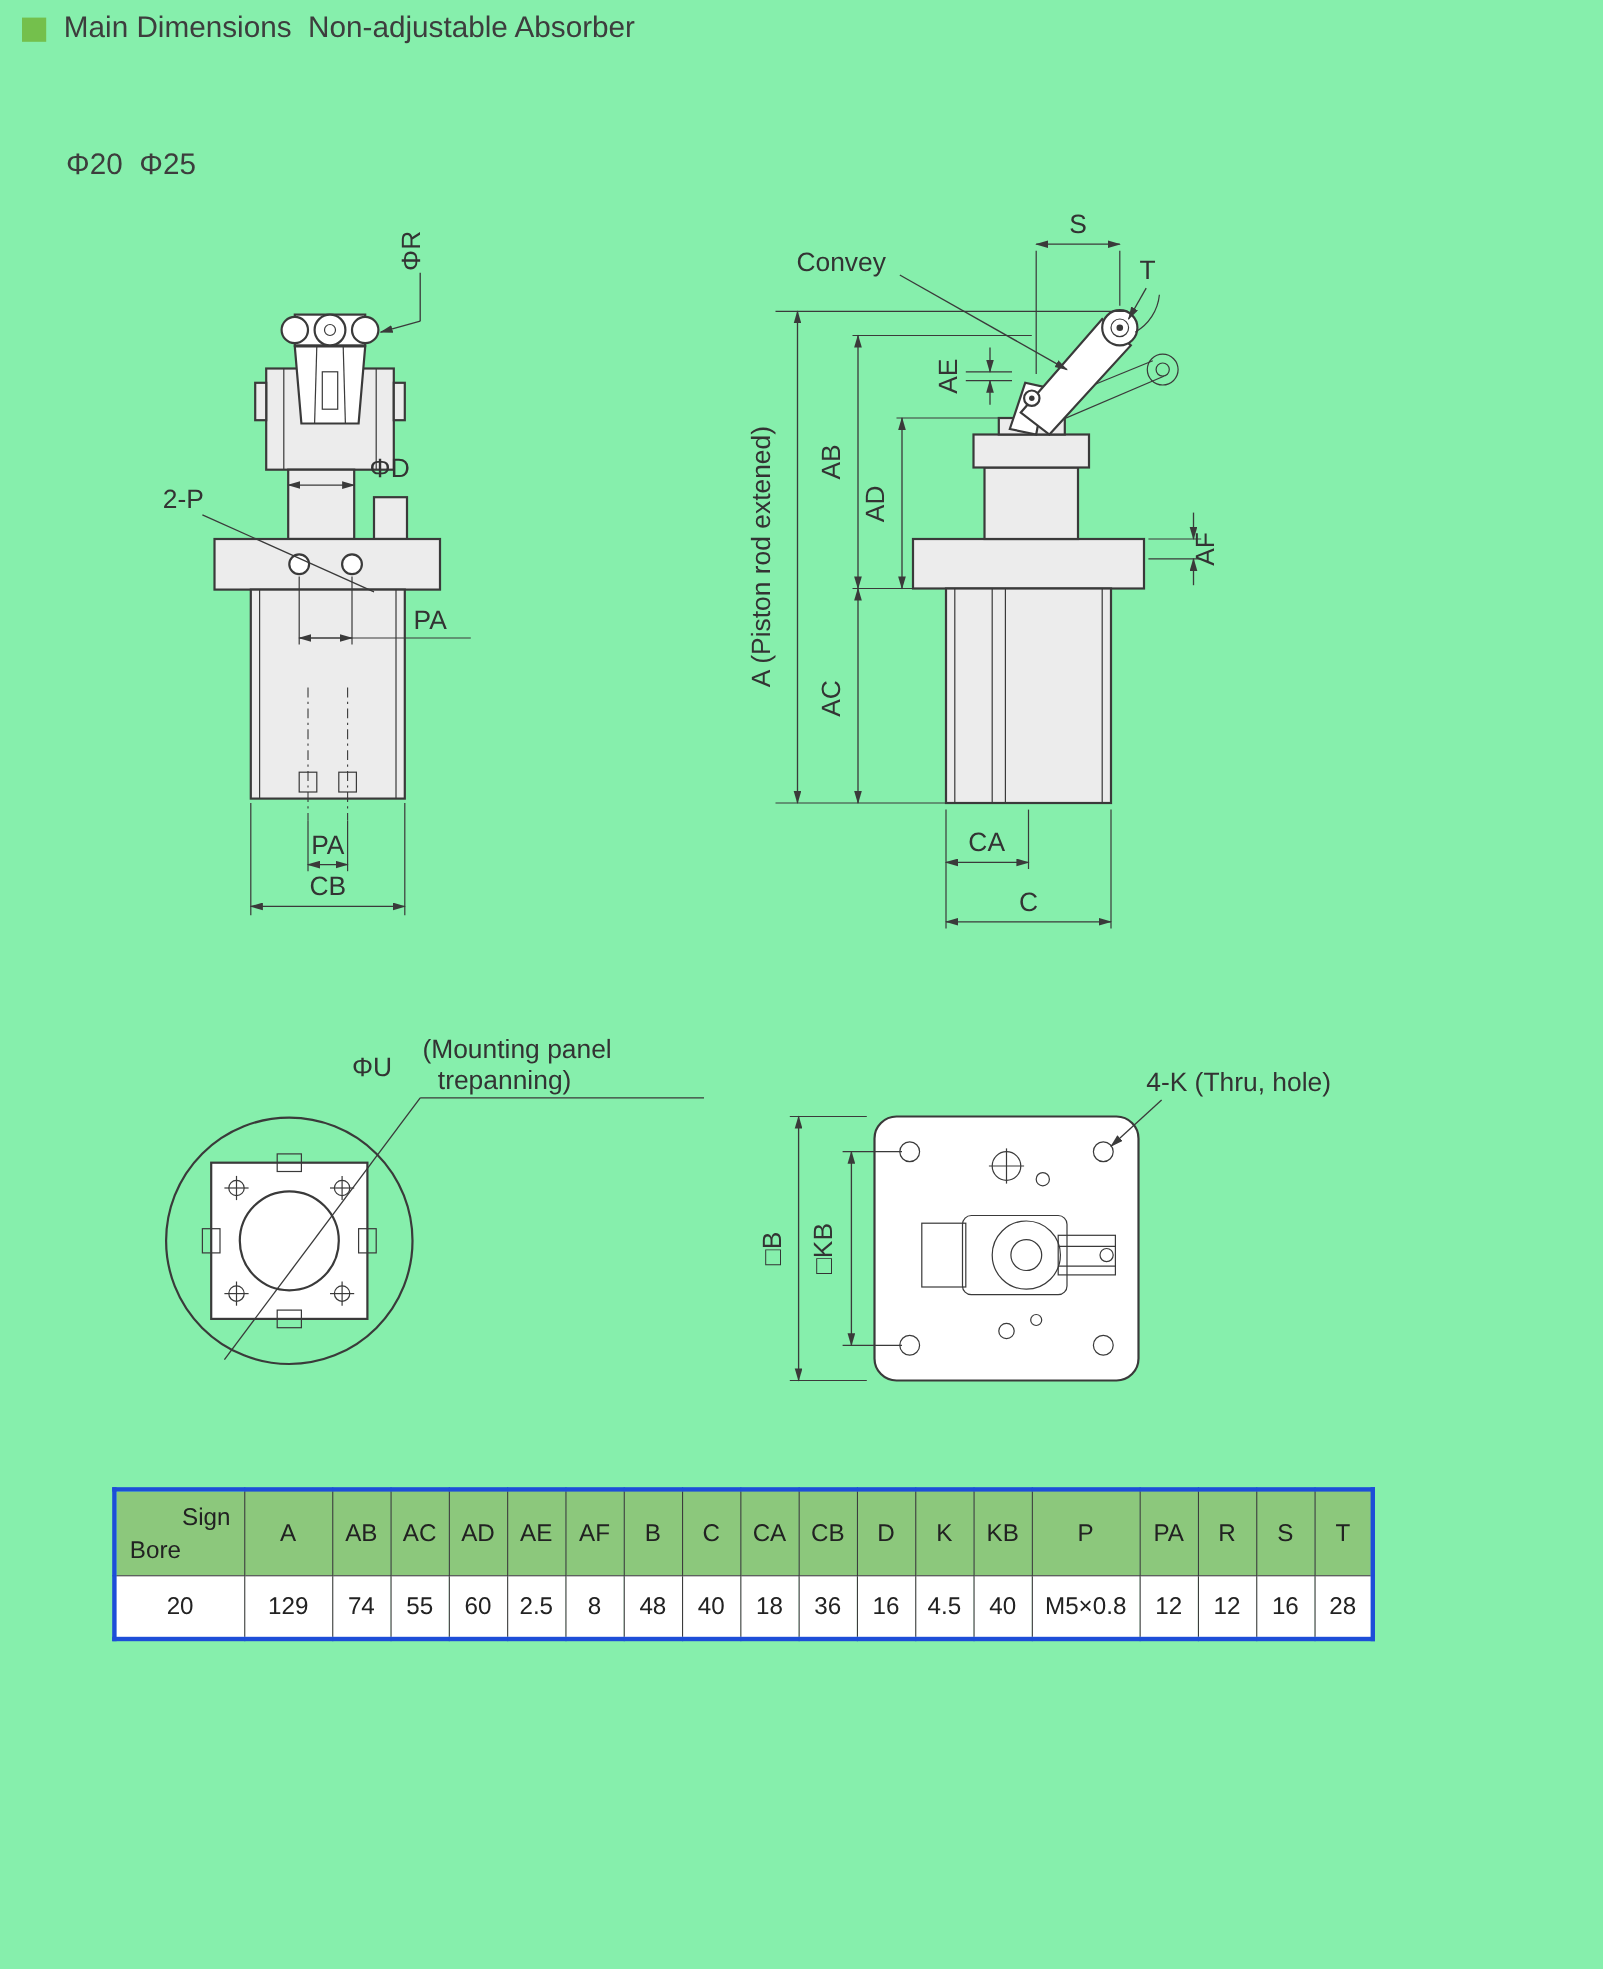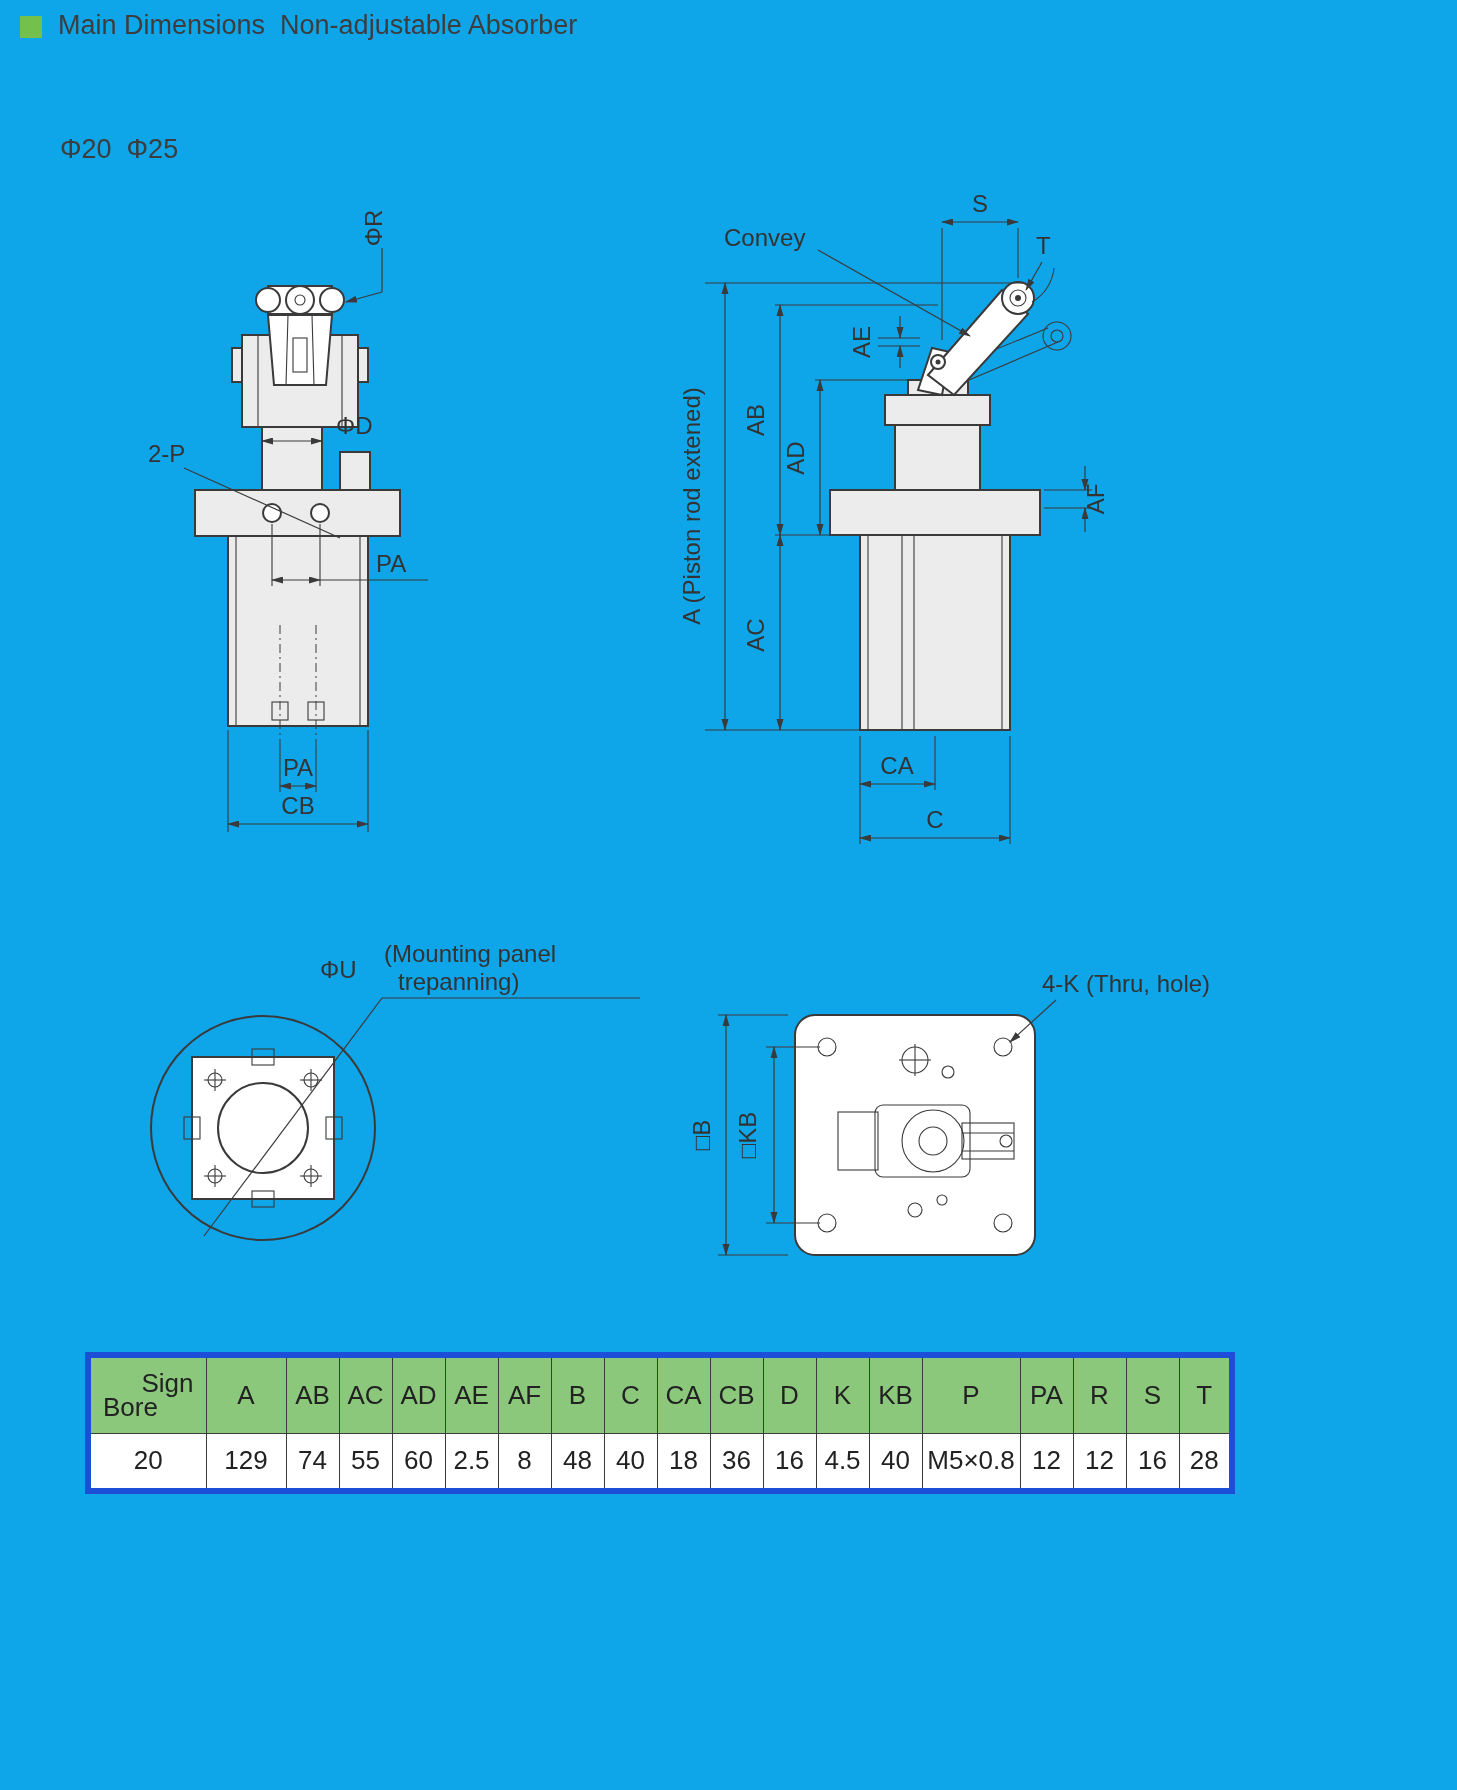--- a/index.html
+++ b/index.html
@@ -3,38 +3,38 @@
 <meta charset="utf-8">
 <style>
   :root{
     --accent-green:#74c04c;
     --table-header-green:#8cc87c;
     --table-row-alt-green:#d9edd3;
     --line-color:#3a3a3a;
   }
   *{box-sizing:border-box;margin:0;padding:0;}
   body{background:#fff;font-family:"Liberation Sans",sans-serif;color:#333;}
-  .page{position:relative;width:1457px;height:1790px;background:#0ea5e9;overflow:hidden;}
+  .page{position:relative;width:1457px;height:1790px;background:#86efac;overflow:hidden;}
   .bullet{position:absolute;left:20px;top:16px;width:22px;height:22px;background:var(--accent-green);}
   .title{position:absolute;left:58px;top:10px;font-size:27px;color:#3d3d3d;white-space:pre-wrap;}
   .subtitle{position:absolute;left:58px;top:58px;font-size:27px;color:#3d3d3d;white-space:pre-wrap;}
   .bores{position:absolute;left:60px;top:134px;font-size:27px;color:#3d3d3d;white-space:pre-wrap;}
   .unit-note{position:absolute;top:1312px;left:85px;width:1144px;text-align:right;font-size:20px;color:#3d3d3d;}
 
   svg{position:absolute;overflow:visible;}
   svg text{font-family:"Liberation Sans",sans-serif;font-size:24px;fill:#333;}
   .part{fill:#ececec;stroke:var(--line-color);stroke-width:2;}
   .partw{fill:#ffffff;stroke:var(--line-color);stroke-width:2;}
   .ln{fill:none;stroke:var(--line-color);stroke-width:2;}
   .thin{fill:none;stroke:var(--line-color);stroke-width:1.1;}
   .dim{fill:none;stroke:var(--line-color);stroke-width:1.2;}
   .cl{fill:none;stroke:var(--line-color);stroke-width:1;stroke-dasharray:9 4 2 4;}
 
-  .dims-table{position:absolute;left:85px;top:1352px;width:1144px;border-collapse:collapse;table-layout:fixed;
-    font-size:26px;color:#222;border:6px solid #1d4ed8;}
+  .dims-table{position:absolute;left:102px;top:1352px;width:1144px;border-collapse:collapse;table-layout:fixed;
+    font-size:22px;color:#222;border:4px solid #1d4ed8;}
   .dims-table th,.dims-table td{border:1px solid #3c3c3c;text-align:center;vertical-align:middle;font-weight:normal;padding:0;}
   .dims-table thead th{background:var(--table-header-green);height:78px;}
   .dims-table tbody td{height:58px;background:#fff;}
   .dims-table tr.alt td{background:var(--table-row-alt-green);}
   th.corner{position:relative;background-color:var(--table-header-green);
     background-image:linear-gradient(to bottom right,transparent calc(50% - 0.8px),#3c3c3c calc(50% - 0.8px),#3c3c3c calc(50% + 0.8px),transparent calc(50% + 0.8px));}
   .corner-top{position:absolute;top:10px;right:12px;}
   .corner-bottom{position:absolute;bottom:10px;left:12px;}
 </style>
 </head>

